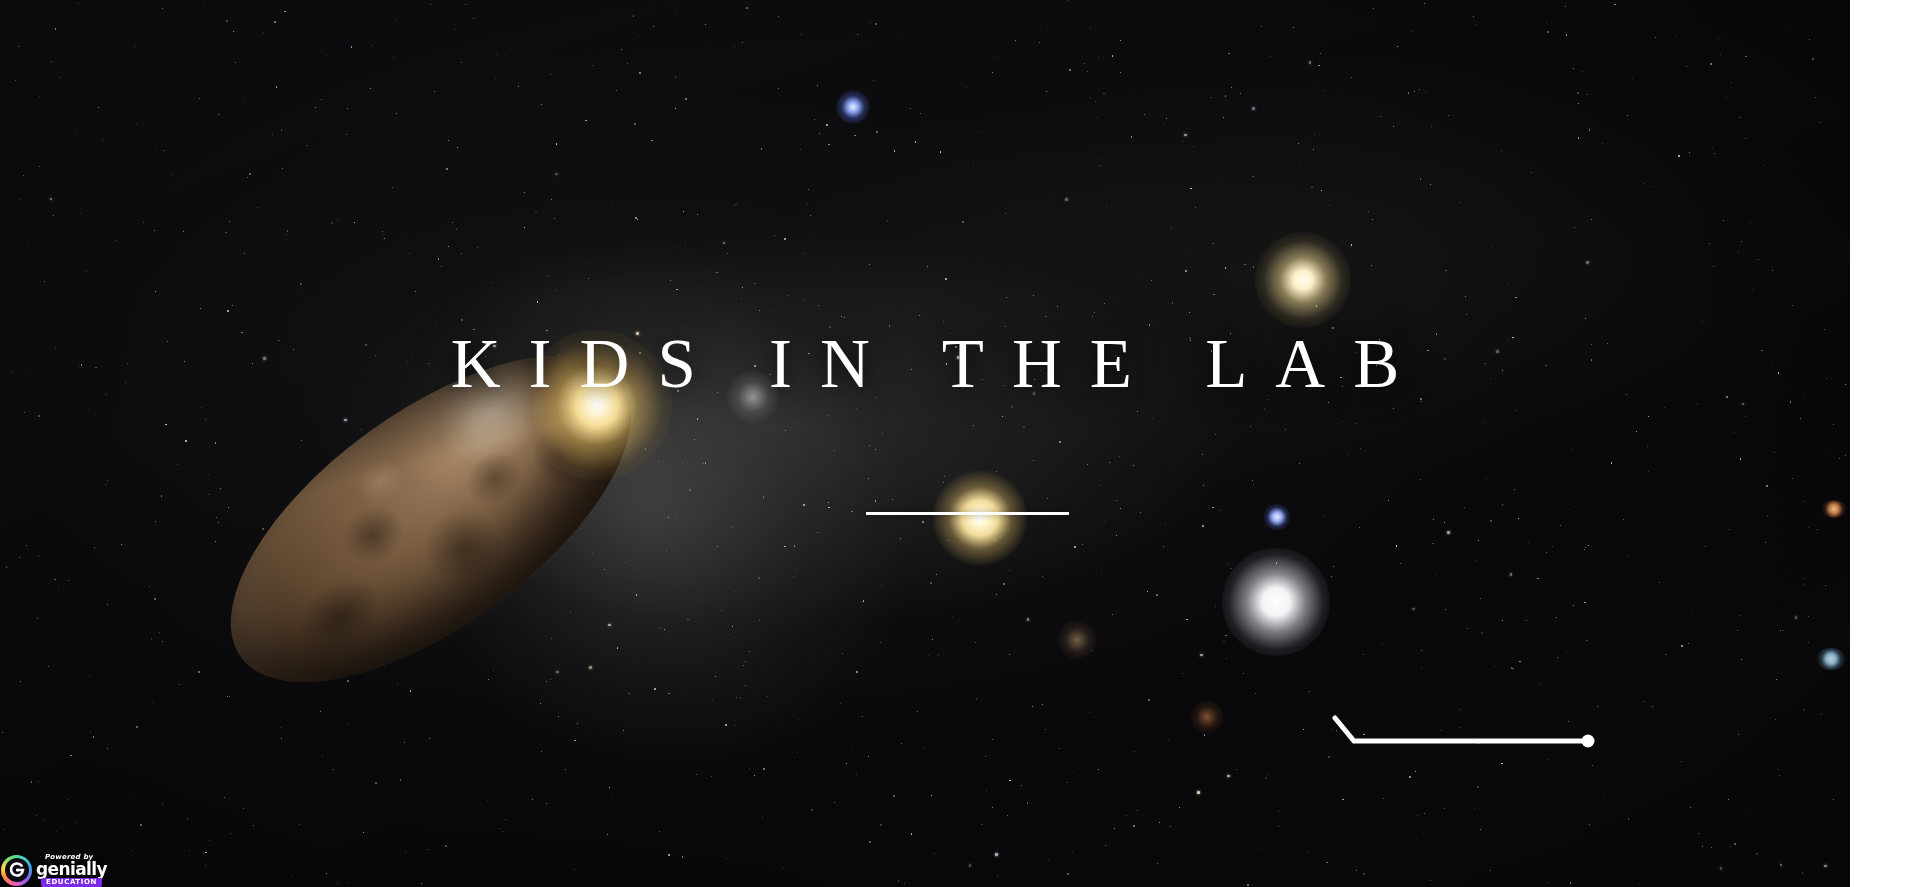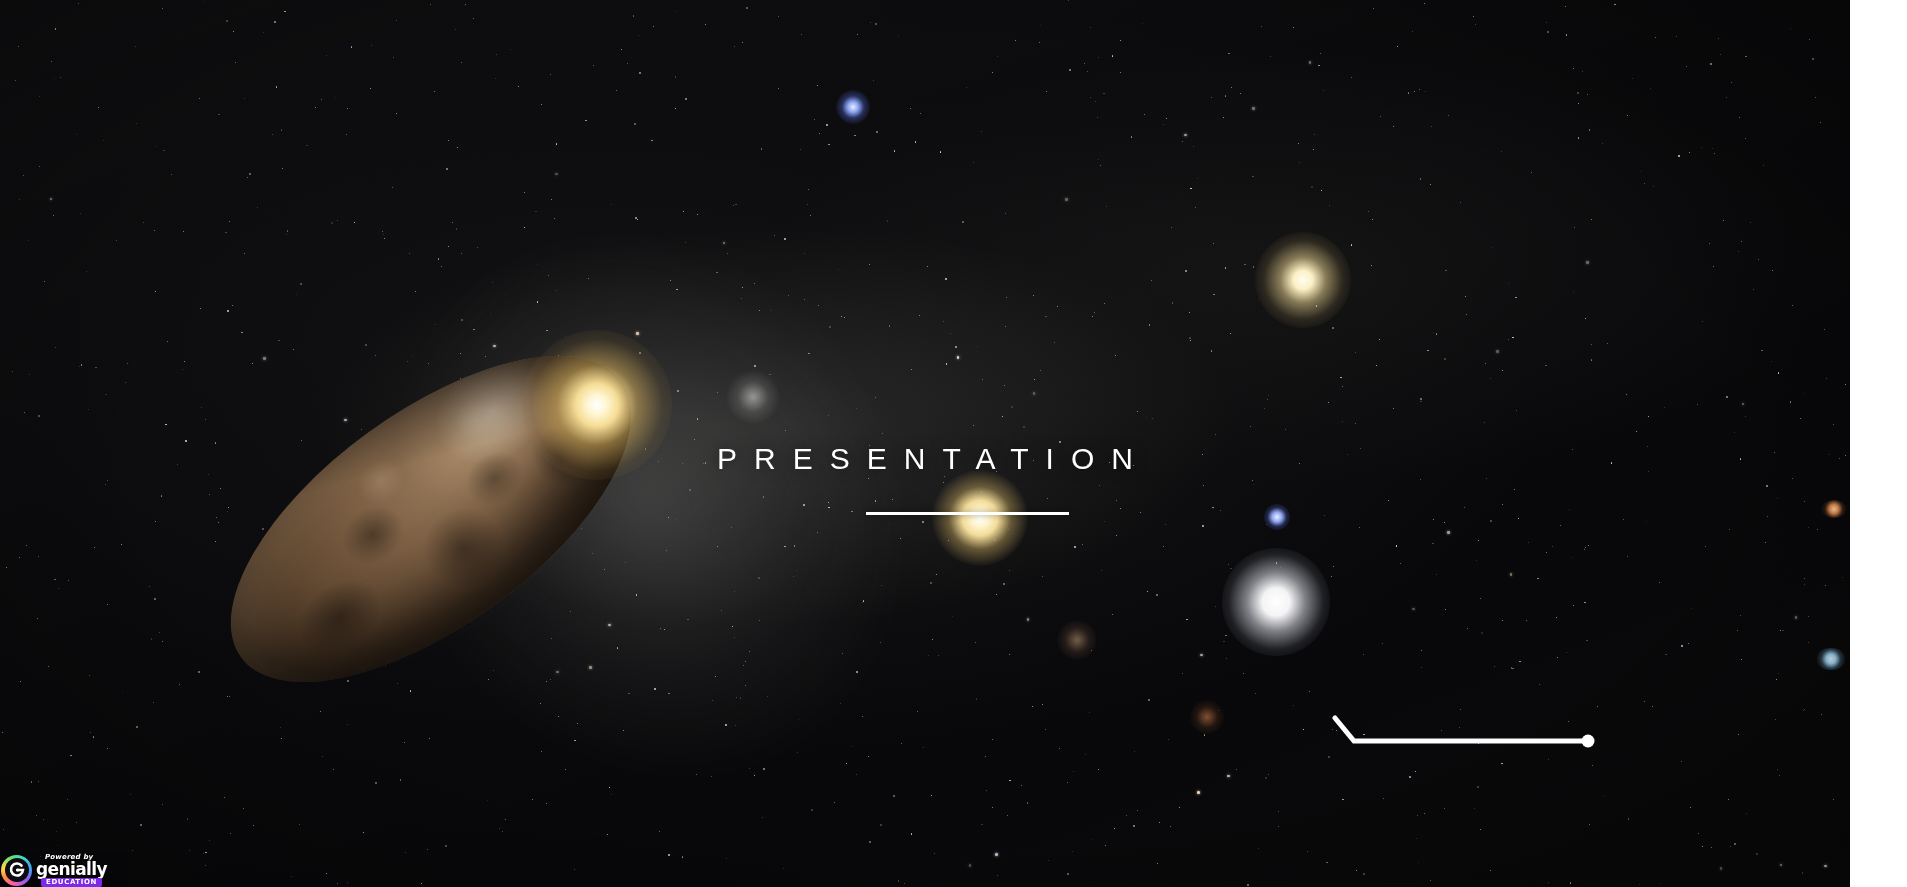--- a/index.html
+++ b/index.html
@@ -1439,22 +1439,22 @@
     <div class="glow glow-faint-c"></div>
     <div class="glow glow-blue-a"></div>
     <div class="glow glow-blue-b"></div>
     <div class="glow glow-blue-c"></div>
     <div class="glow glow-orange-r"></div>
 
     <div class="vignette"></div>
 
     <div class="content">
 
-
-      <div id="subtitle">PRESENTATION</div>
+      <div id="title">KIDS IN THE LAB</div>
+
 
       <div id="subtitle-rule"></div>
 
       <div id="start-button">
         <svg id="start-underline" viewBox="0 0 268 42">
           <path d="M 5 6 L 24 29 L 258 29" fill="none" stroke="#ffffff" stroke-width="5" stroke-linecap="round" stroke-linejoin="miter"></path>
           <circle cx="258" cy="29" r="6.5" fill="#ffffff"></circle>
         </svg>
       </div>
 

